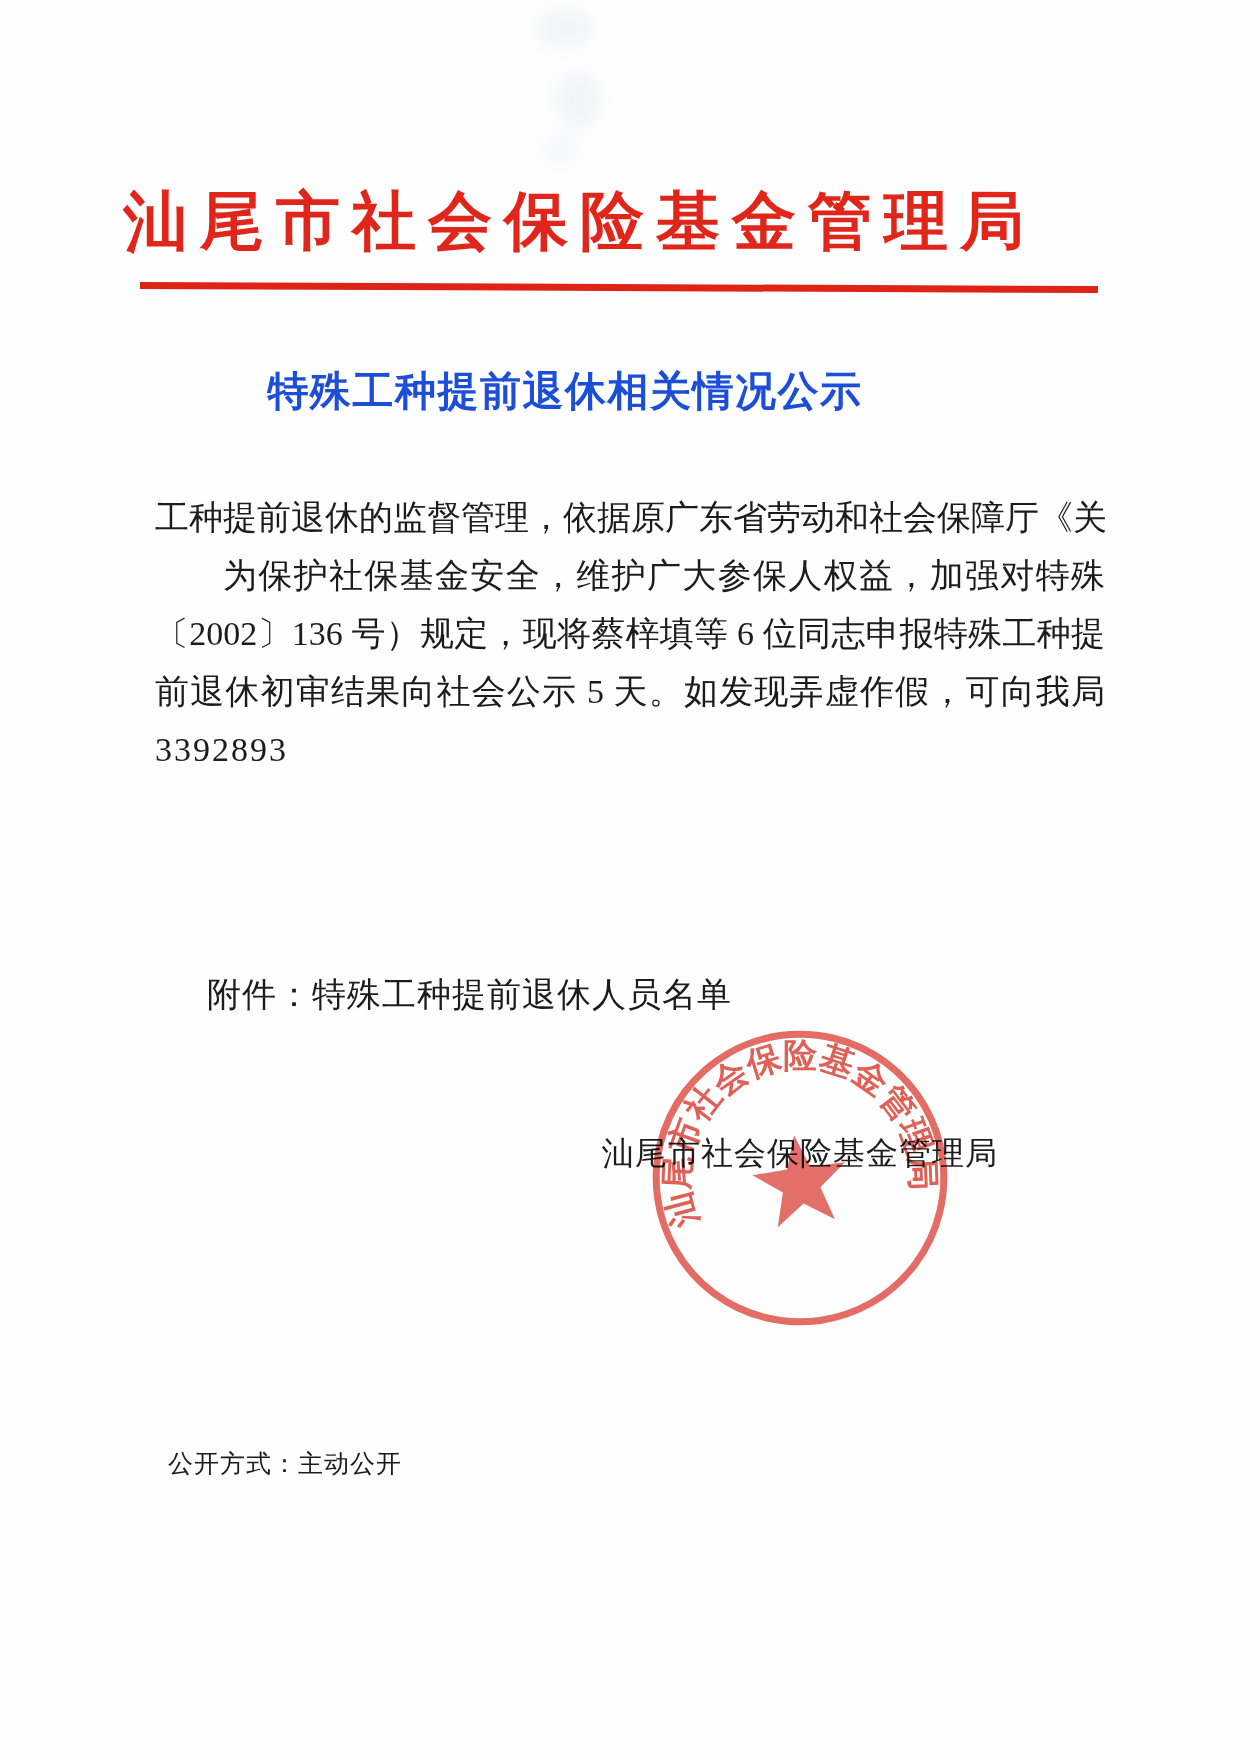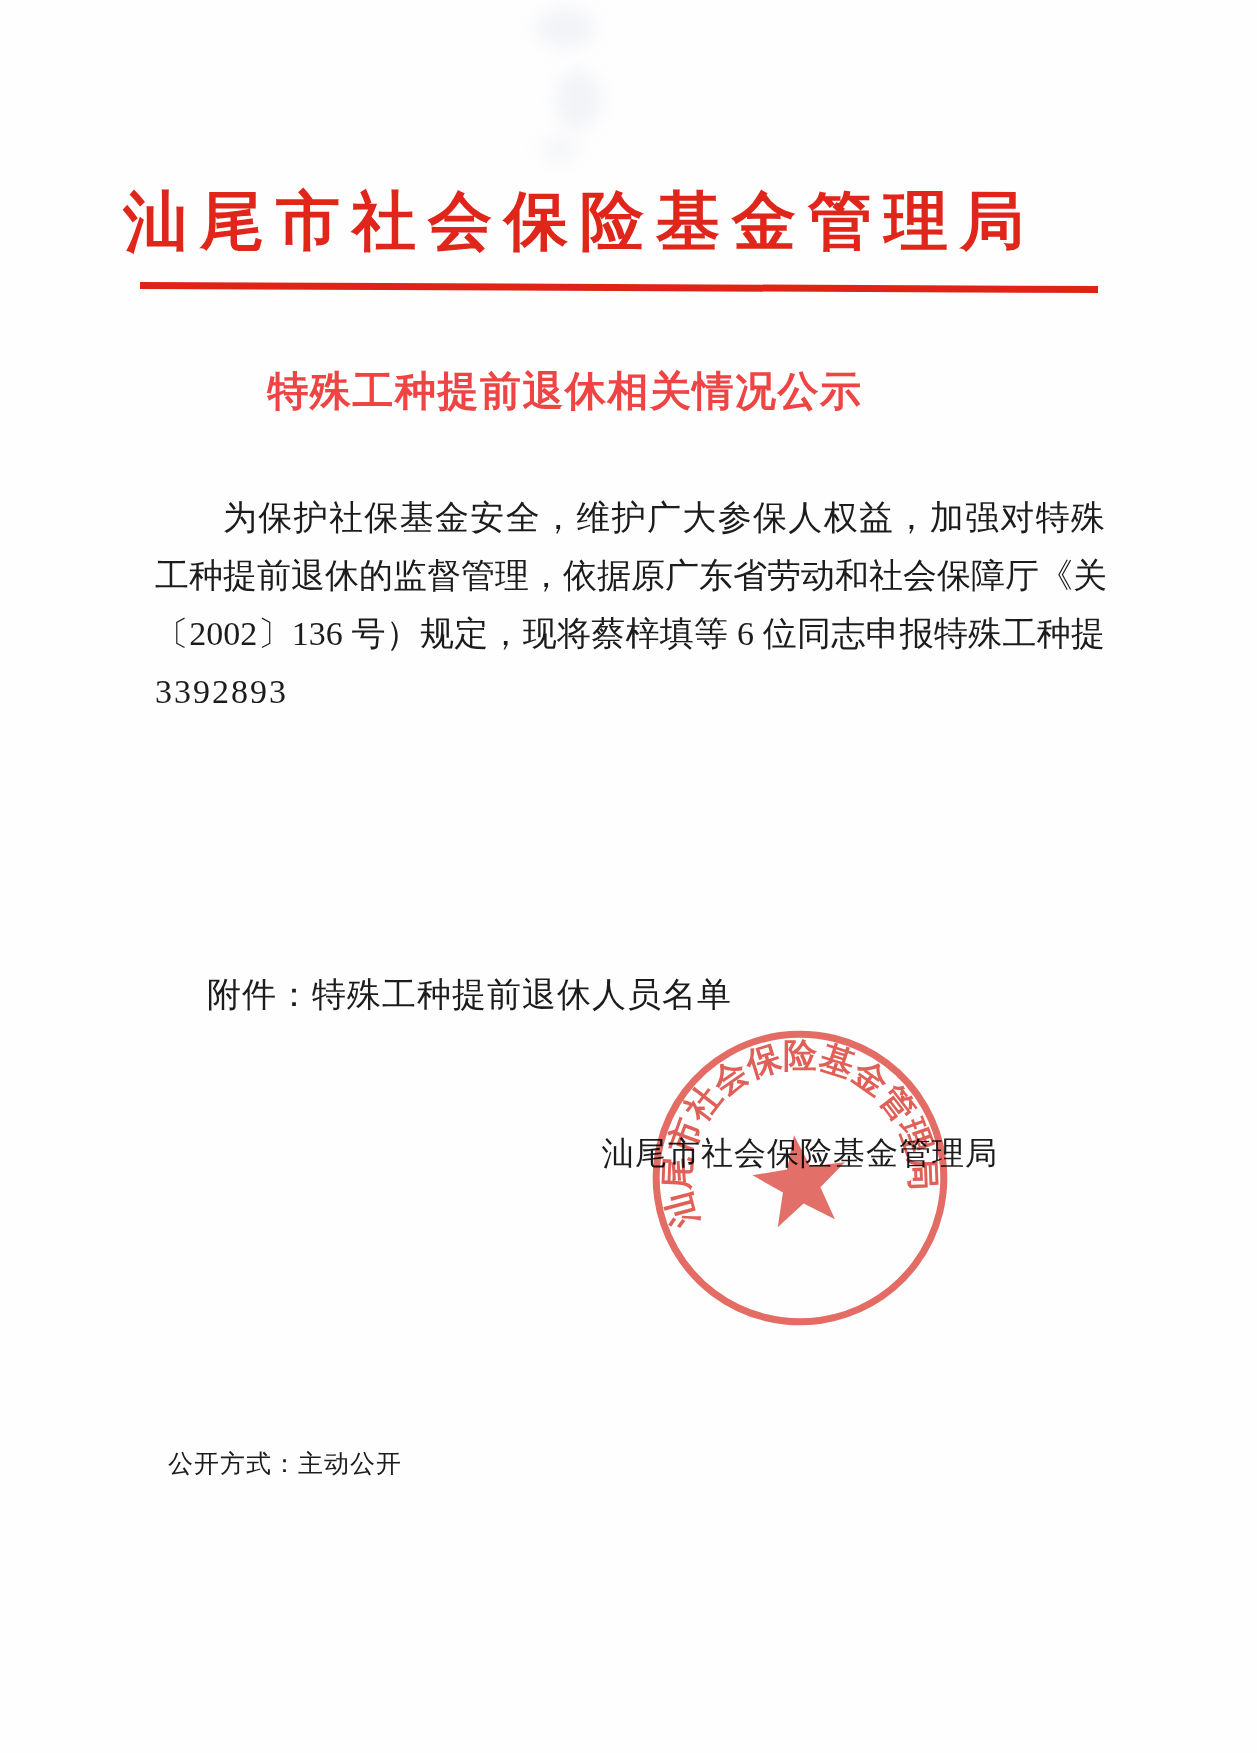--- a/index.html
+++ b/index.html
@@ -28,21 +28,21 @@
   .red-rule{
     position:absolute;top:284px;left:140px;width:958px;height:7px;
     background:#df2317;
     transform:rotate(0.25deg);
   }
   .doc-title{
     position:absolute;top:364px;left:0;width:1130px;
     text-align:center;
     font-size:41px;font-weight:bold;
     letter-spacing:1.5px;
-    color:#ef4444;
+    color:#1d4ed8;
     white-space:nowrap;
   }
   .body-block{
     position:absolute;top:489px;left:155px;width:950px;
     font-size:34px;line-height:58px;
   }
   .body-line{
     text-align:justify;
     text-align-last:justify;
     white-space:nowrap;
@@ -81,23 +81,24 @@
   <div class="smudge s2"></div>
   <div class="smudge s3"></div>
 
   <div class="org-name">汕尾市社会保险基金管理局</div>
 
   <div class="red-rule"></div>
 
   <div class="doc-title">特殊工种提前退休相关情况公示</div>
 
   <div class="body-block">
+    <div class="body-line">工种提前退休的监督管理，依据原广东省劳动和社会保障厅《关</div>
     <div class="body-line indent">为保护社保基金安全，维护广大参保人权益，加强对特殊</div>
-    <div class="body-line">工种提前退休的监督管理，依据原广东省劳动和社会保障厅《关</div>
     <div class="body-line">〔2002〕136 号）规定，现将蔡梓填等 6 位同志申报特殊工种提</div>
+    <div class="body-line">前退休初审结果向社会公示 5 天。如发现弄虚作假，可向我局</div>
     <div class="body-line last">3392893</div>
   </div>
 
   <div class="attachment-line">附件：特殊工种提前退休人员名单</div>
 
   <div class="signature-org">汕尾市社会保险基金管理局</div>
 
 
   <svg class="seal" viewBox="0 0 260 260" width="304" height="304" aria-hidden="true">
     <circle cx="130" cy="130" r="123" fill="none" stroke="#dd4a40" stroke-width="6" opacity="0.92"></circle>

